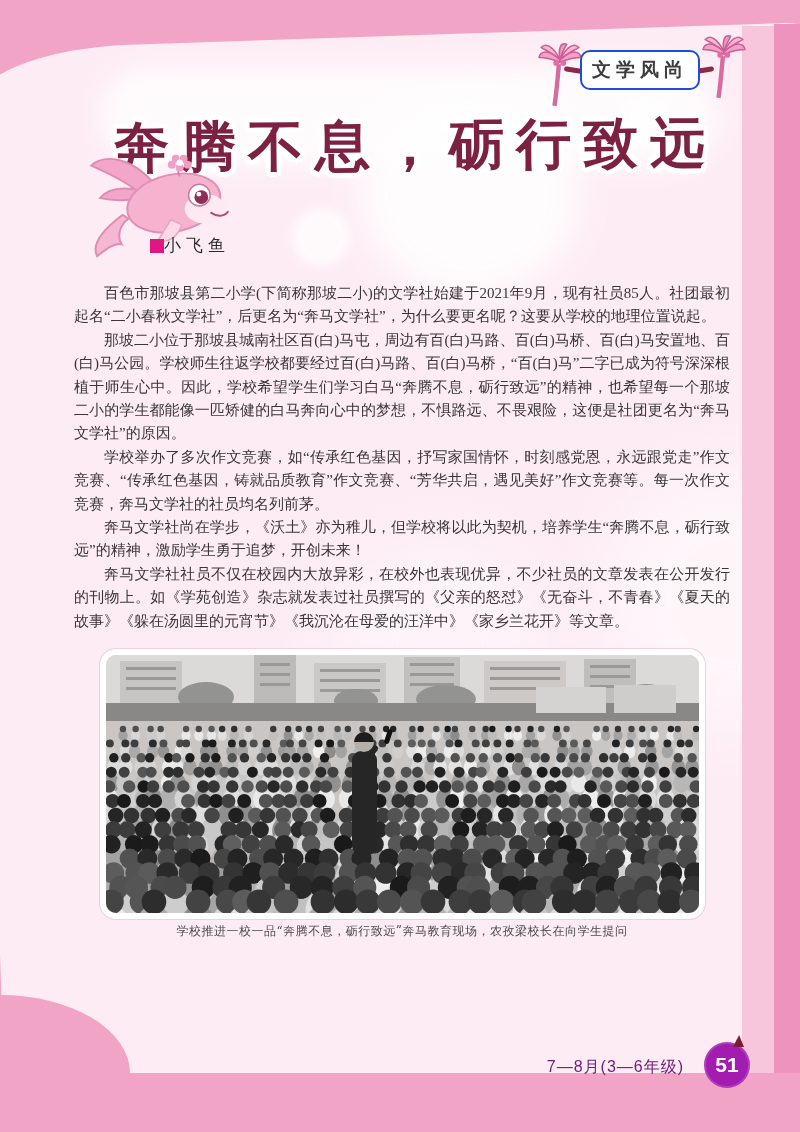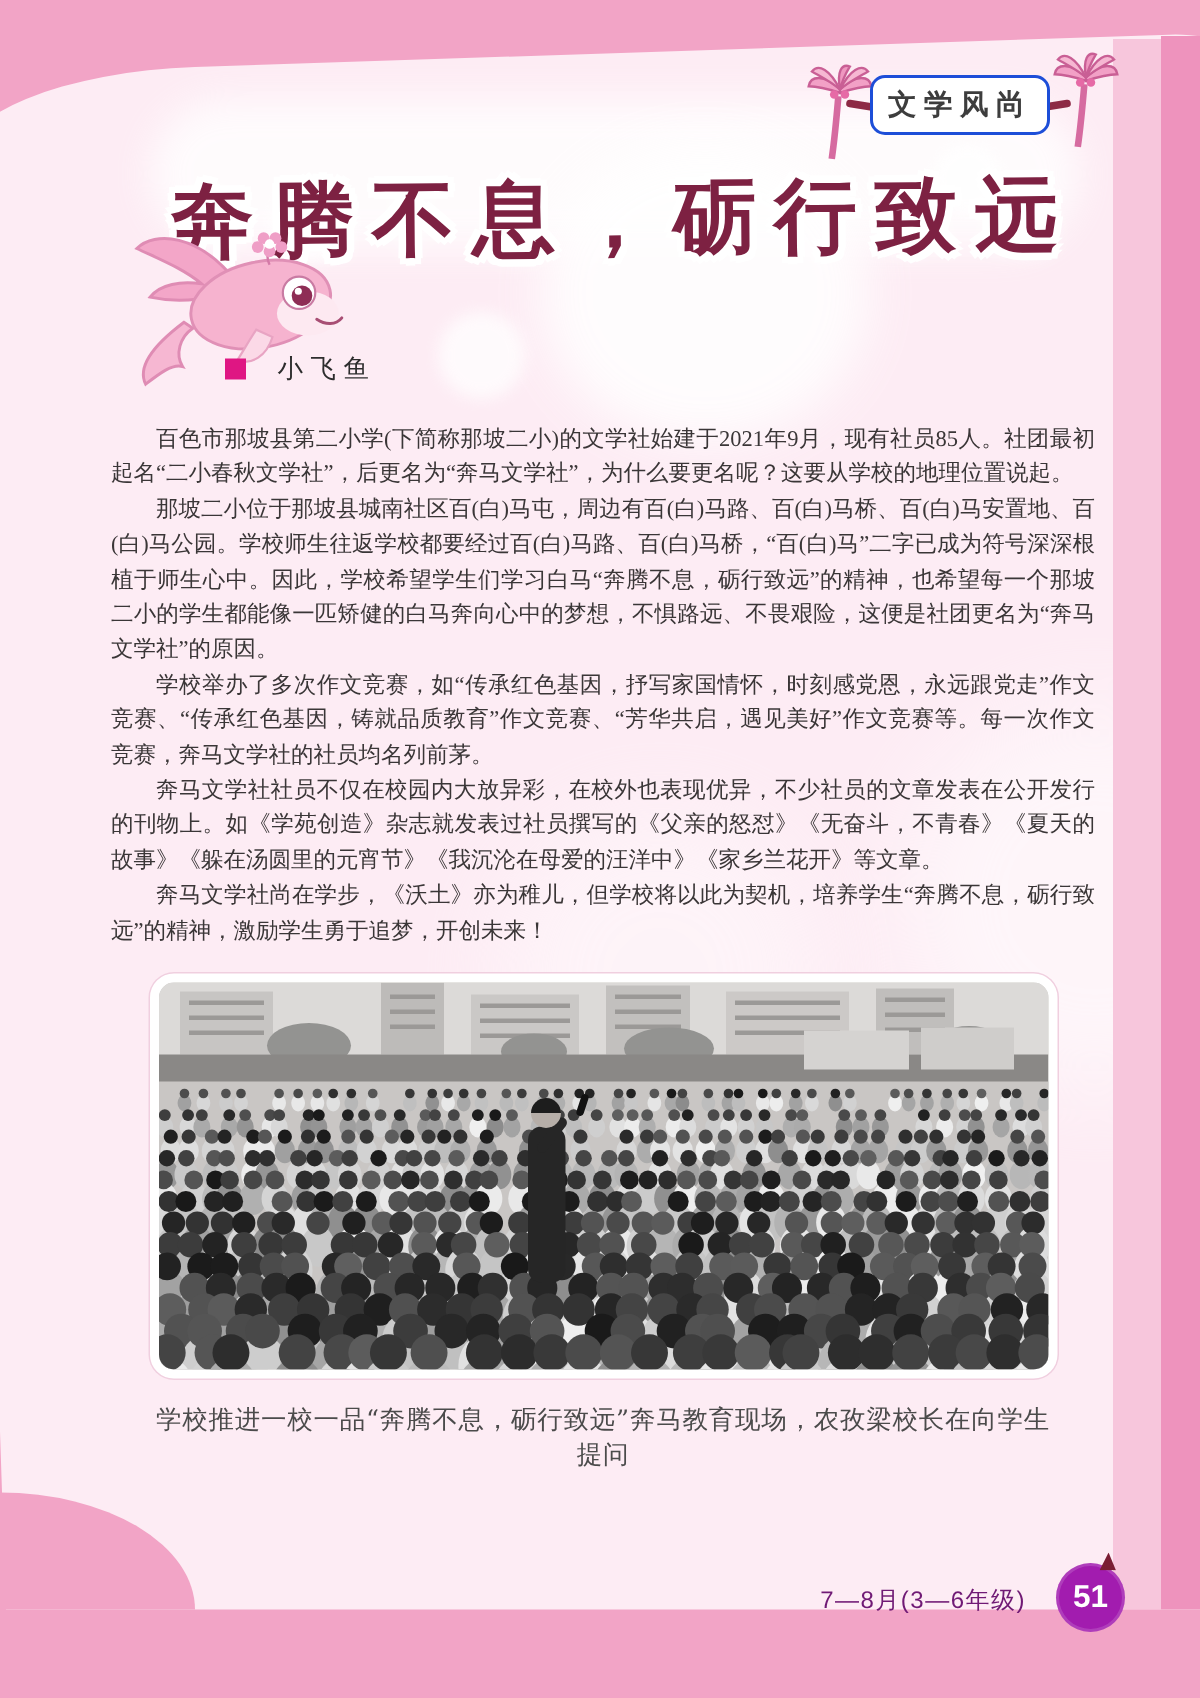--- a/index.html
+++ b/index.html
@@ -53,39 +53,39 @@
     font-size:55px;font-weight:900;color:#7d2142;letter-spacing:12px;white-space:nowrap;
     font-family:"DejaVu Sans","Liberation Sans",sans-serif;
     text-shadow:
       -4px -4px 0 #fff,4px -4px 0 #fff,-4px 4px 0 #fff,4px 4px 0 #fff,
       -5px 0 0 #fff,5px 0 0 #fff,0 -5px 0 #fff,0 5px 0 #fff,0 0 14px #fff;
     transform:rotate(-0.5deg);
   }
 
   .mascot{position:absolute;left:62px;top:146px;width:200px;height:118px;z-index:5;}
 
-  .byline{position:absolute;left:150px;top:234px;display:flex;align-items:center;gap:21px;z-index:5;}
+  .byline{position:absolute;left:150px;top:234px;display:flex;align-items:center;gap:0;z-index:5;}
   .byline-square{width:14px;height:14px;background:#df1683;}
   .byline-name{font-size:17px;color:#2d2d2d;letter-spacing:5px;font-family:"Liberation Serif","DejaVu Serif",serif;}
 
   
   .content{position:absolute;left:74px;top:282px;width:656px;z-index:5;}
   .content p{
     margin:0;font-size:15px;line-height:23.4px;color:#3a3637;text-align:justify;text-indent:2em;
     font-family:"Liberation Serif","DejaVu Serif",serif;
   }
 
   .photo-figure{margin:16px auto 0;width:605px;}
   .photo{
     width:593px;height:258px;border:6px solid #fff;border-radius:16px;overflow:hidden;
     box-shadow:0 0 0 1px #f0cfdf;background:#cfccc9;
   }
   .photo svg{display:block;width:100%;height:100%;}
   .photo-caption{
-    margin:16px 0 0;text-align:center;font-size:17px;color:#4b4b4b;letter-spacing:.5px;
+    margin:4px 0 0;text-align:center;font-size:12px;color:#4b4b4b;letter-spacing:.5px;
     font-family:"DejaVu Serif","Liberation Serif",serif;
   }
 
   
   .issue-info{
     position:absolute;right:116px;bottom:54px;z-index:6;
     font-size:16px;color:#701a75;letter-spacing:1px;
     font-family:"Liberation Sans","DejaVu Sans",sans-serif;
   }
   .page-emblem{
@@ -168,22 +168,22 @@
 
   <div class="byline">
     <span class="byline-square"></span>
     <span class="byline-name">小飞鱼</span>
   </div>
 
   <div class="content">
     <p>百色市那坡县第二小学(下简称那坡二小)的文学社始建于2021年9月，现有社员85人。社团最初起名“二小春秋文学社”，后更名为“奔马文学社”，为什么要更名呢？这要从学校的地理位置说起。</p>
     <p>那坡二小位于那坡县城南社区百(白)马屯，周边有百(白)马路、百(白)马桥、百(白)马安置地、百(白)马公园。学校师生往返学校都要经过百(白)马路、百(白)马桥，“百(白)马”二字已成为符号深深根植于师生心中。因此，学校希望学生们学习白马“奔腾不息，砺行致远”的精神，也希望每一个那坡二小的学生都能像一匹矫健的白马奔向心中的梦想，不惧路远、不畏艰险，这便是社团更名为“奔马文学社”的原因。</p>
     <p>学校举办了多次作文竞赛，如“传承红色基因，抒写家国情怀，时刻感党恩，永远跟党走”作文竞赛、“传承红色基因，铸就品质教育”作文竞赛、“芳华共启，遇见美好”作文竞赛等。每一次作文竞赛，奔马文学社的社员均名列前茅。</p>
+    <p>奔马文学社尚在学步，《沃土》亦为稚儿，但学校将以此为契机，培养学生“奔腾不息，砺行致远”的精神，激励学生勇于追梦，开创未来！</p>
     <p>奔马文学社社员不仅在校园内大放异彩，在校外也表现优异，不少社员的文章发表在公开发行的刊物上。如《学苑创造》杂志就发表过社员撰写的《父亲的怒怼》《无奋斗，不青春》《夏天的故事》《躲在汤圆里的元宵节》《我沉沦在母爱的汪洋中》《家乡兰花开》等文章。</p>
-    <p>奔马文学社尚在学步，《沃土》亦为稚儿，但学校将以此为契机，培养学生“奔腾不息，砺行致远”的精神，激励学生勇于追梦，开创未来！</p>
 
     <figure class="photo-figure" style="margin-left:auto;margin-right:auto;">
       <div class="photo">
         <svg viewBox="0 0 593 258" preserveAspectRatio="none">
           <rect width="593" height="50" fill="#dcdad8"></rect>
           <g>
             <rect x="14" y="6" width="62" height="42" fill="#c7c5c3"></rect>
             <rect x="148" y="0" width="42" height="48" fill="#bdbbb9"></rect>
             <rect x="208" y="8" width="72" height="40" fill="#cac8c6"></rect>
             <rect x="298" y="2" width="56" height="46" fill="#c2c0be"></rect>

